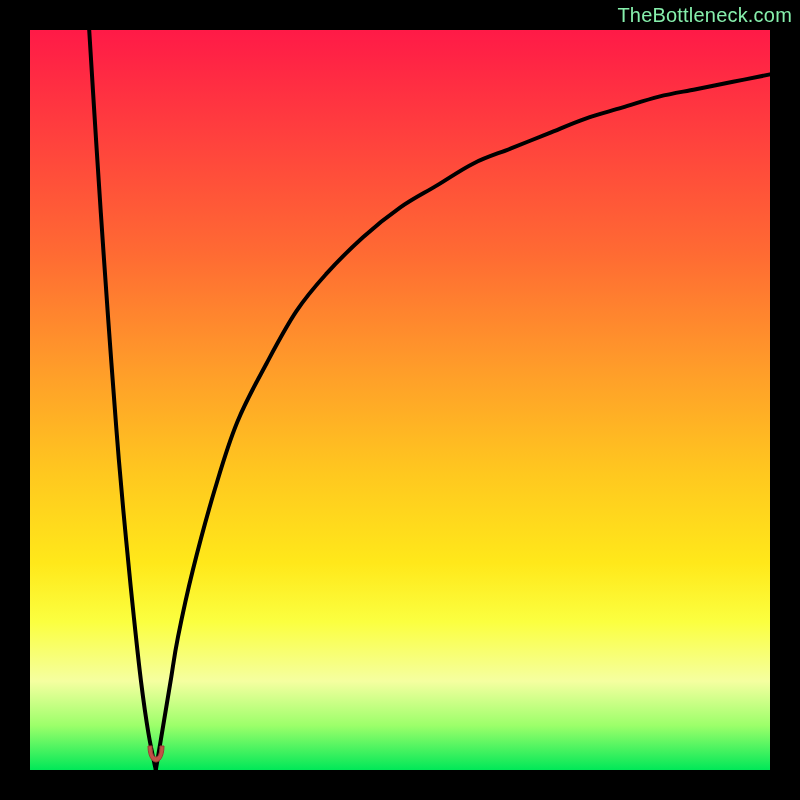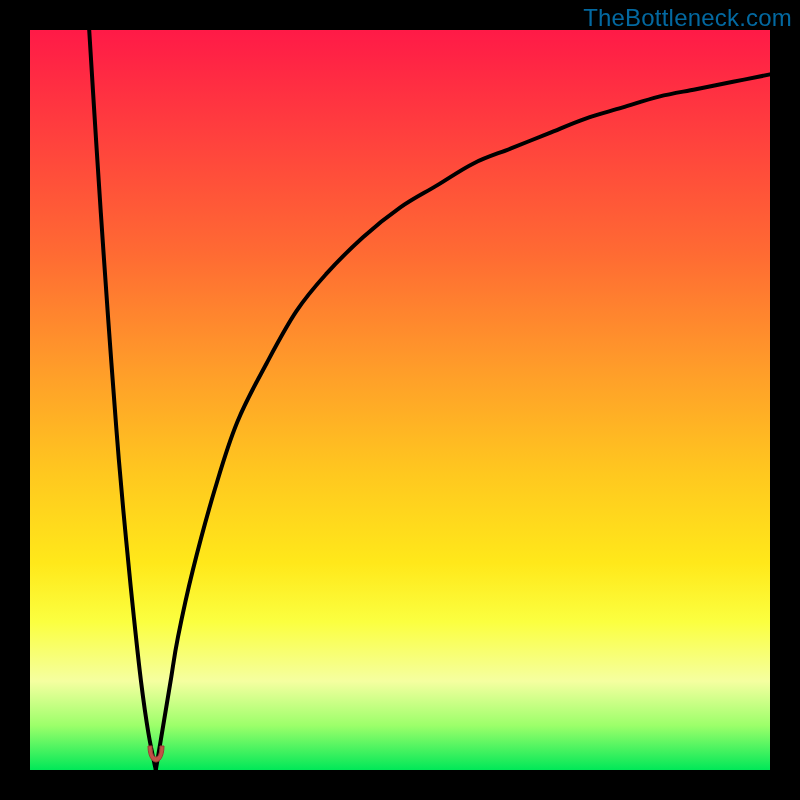--- a/index.html
+++ b/index.html
@@ -36,22 +36,22 @@
       #fbff40 80%,
       #f5ffa0 88%,
       #9cff6a 94%,
       #00e858 100%
     );
   }
   .watermark {
     position: absolute;
     top: 4px;
     right: 8px;
-    color: #0369a1;
-    font-size: 24px;
+    color: #86efac;
+    font-size: 20px;
     font-weight: 500;
     letter-spacing: 0.2px;
     user-select: none;
     text-align: right;
   }
   svg.curve {
     position: absolute;
     left: 0;
     top: 0;
     width: 740px;

